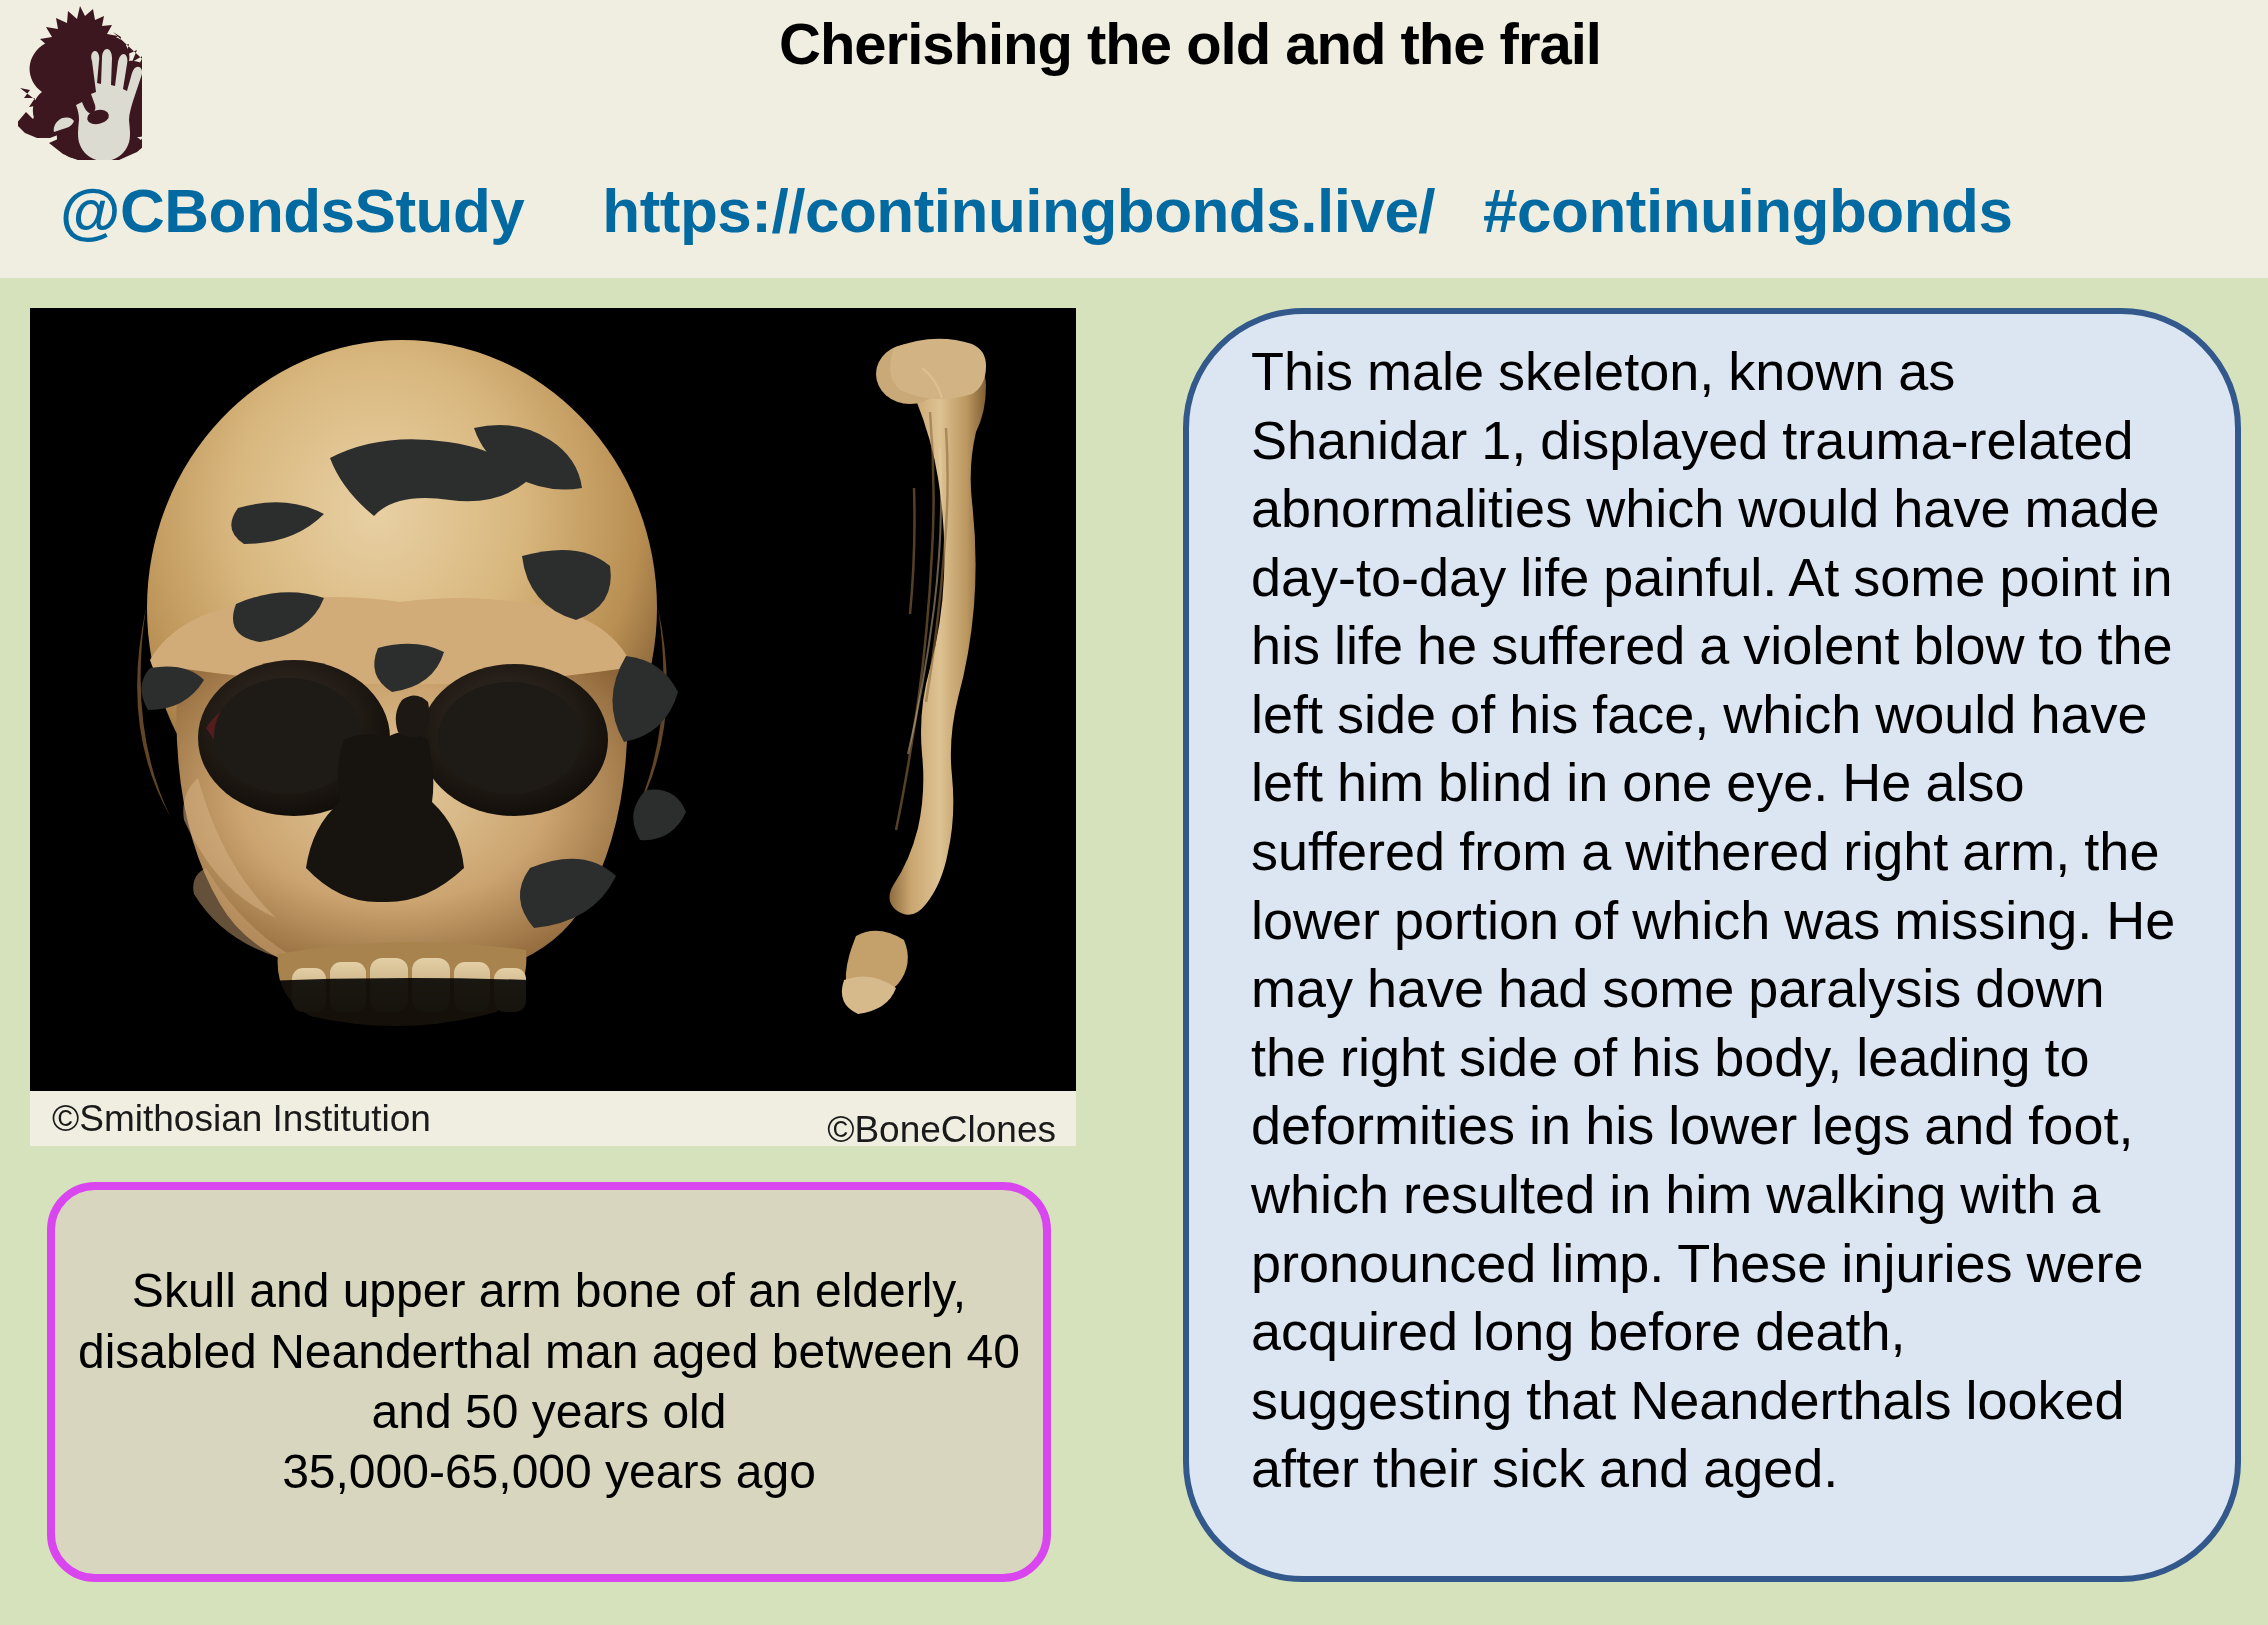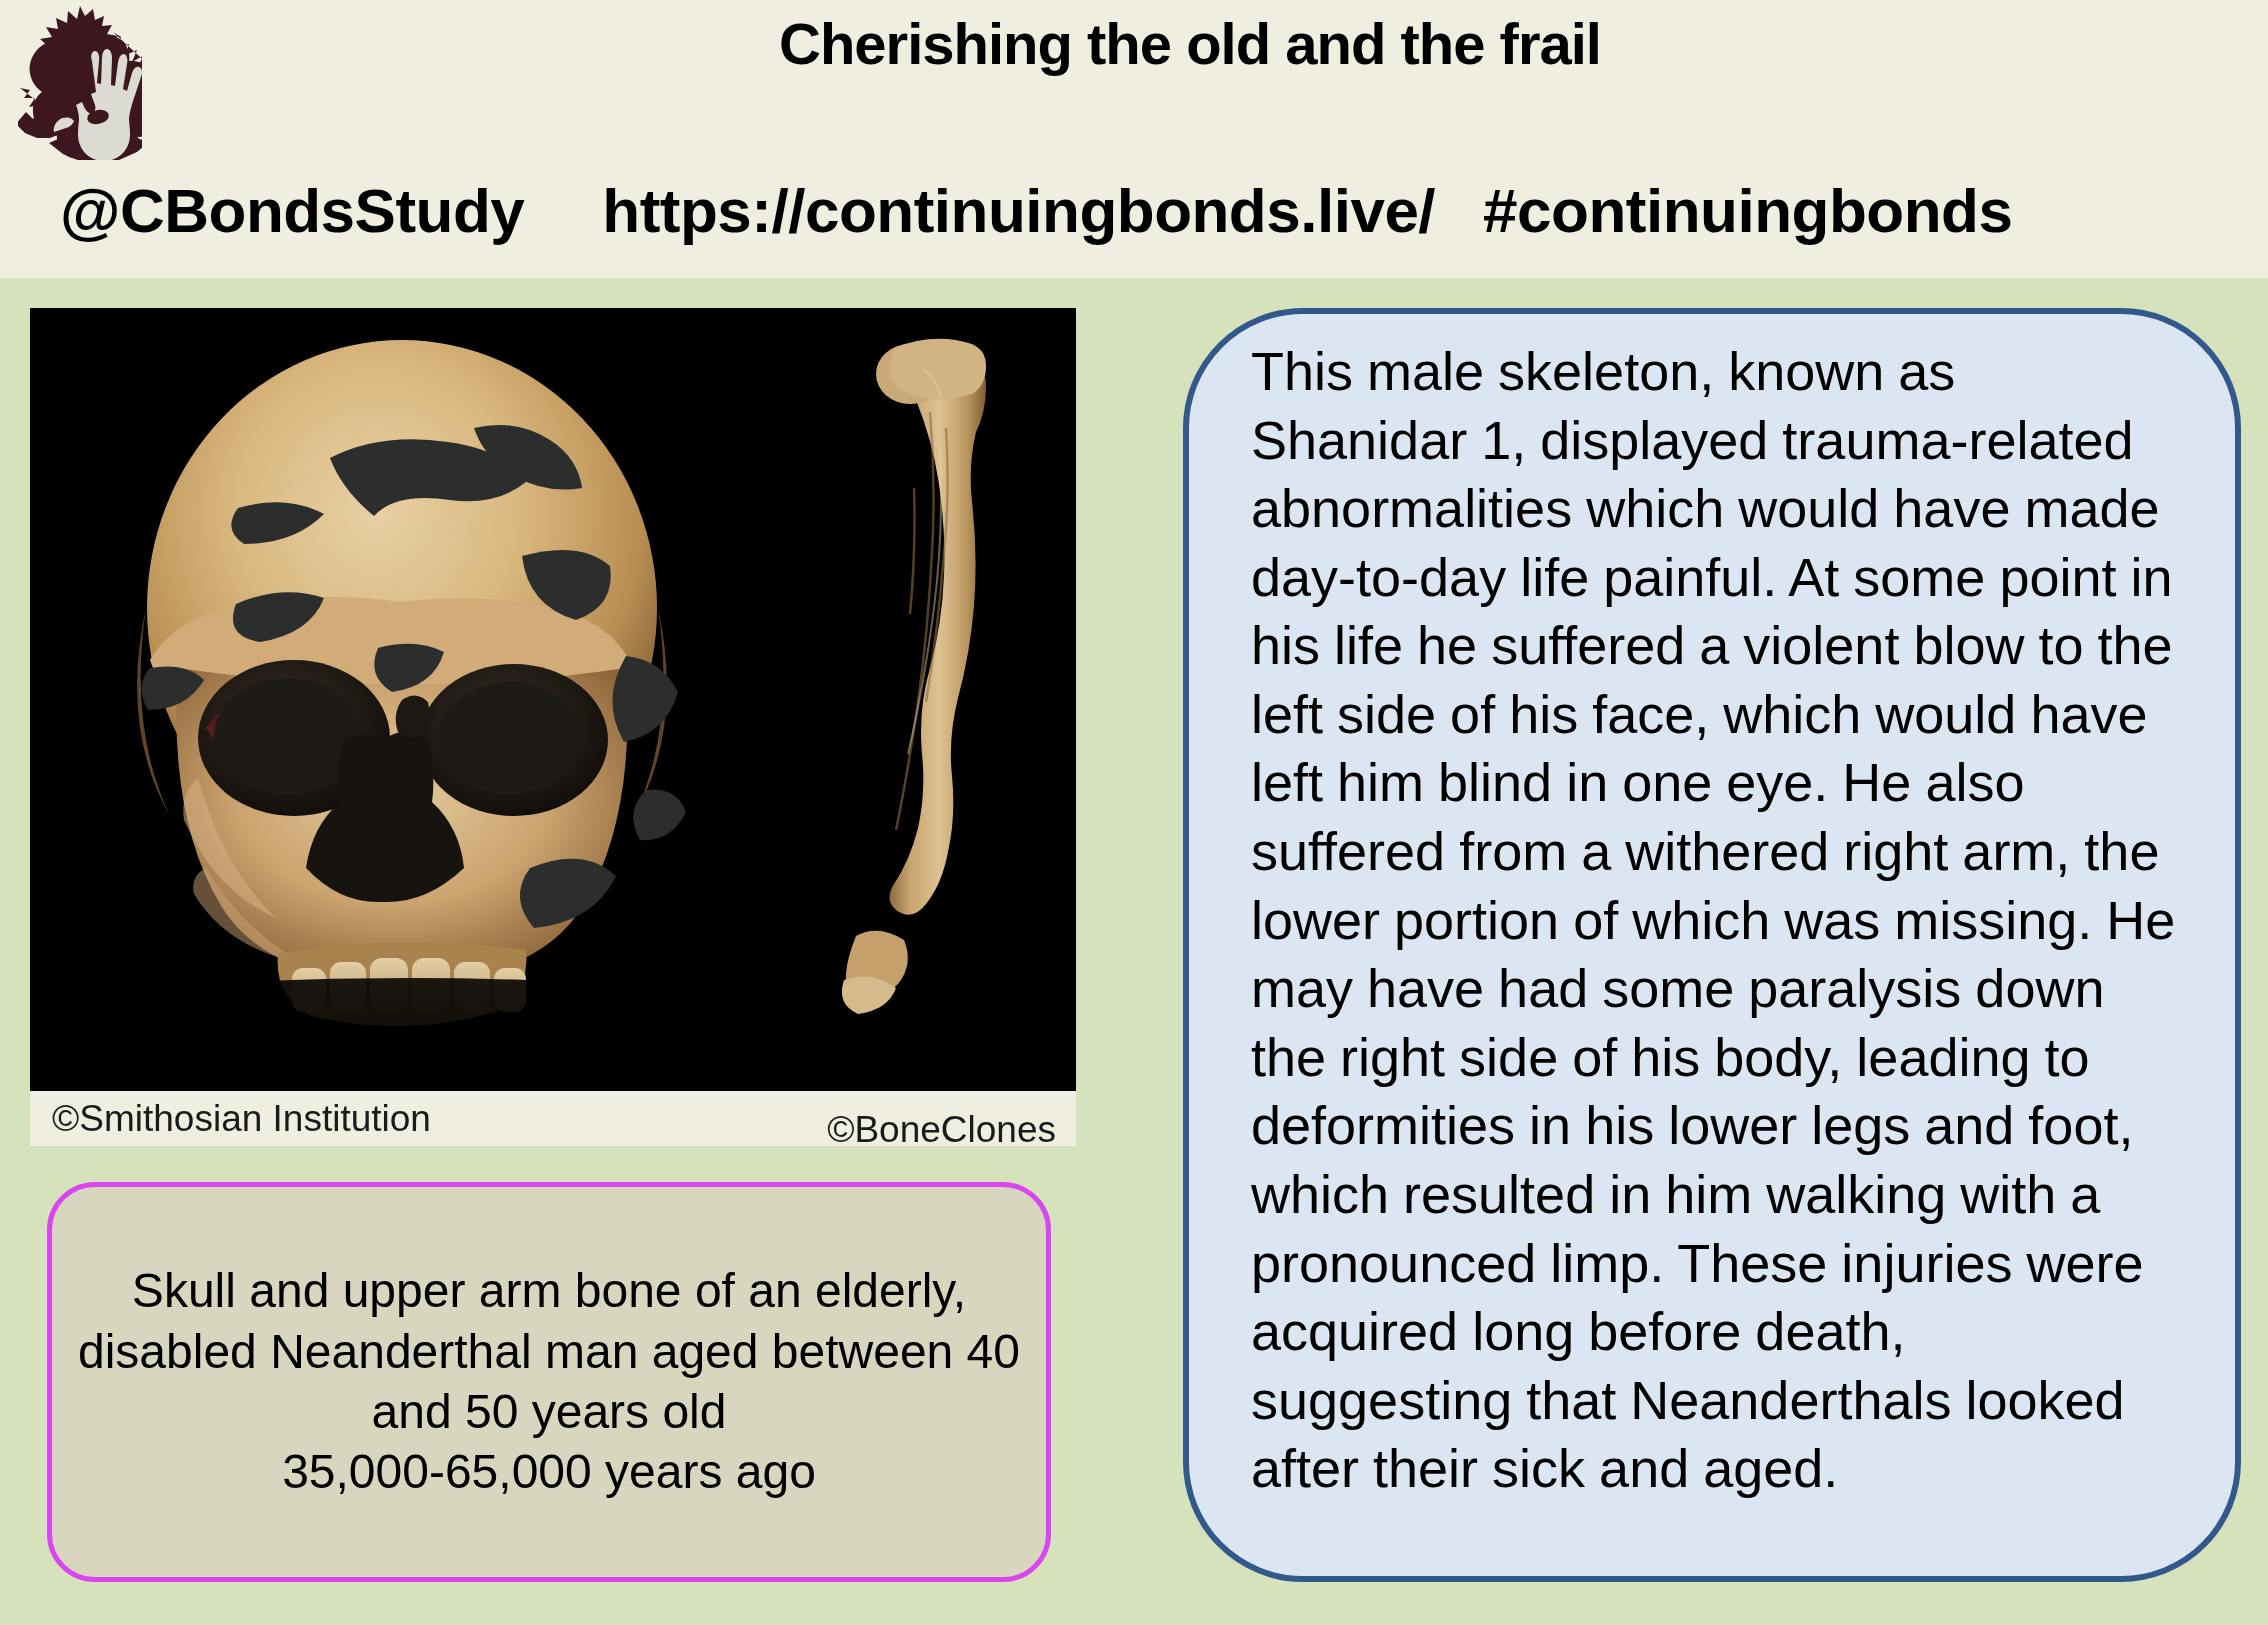--- a/index.html
+++ b/index.html
@@ -49,21 +49,21 @@
     white-space: nowrap;
   }
   .social-row {
     position: absolute;
     left: 60px; top: 175px;
     width: 2160px;
     display: flex;
     align-items: baseline;
     font-size: 62px;
     font-weight: bold;
-    color: #000000;
+    color: #0369a1;
     letter-spacing: -0.5px;
     white-space: nowrap;
   }
   .social-handle { margin-right: 78px; }
   .social-url    { margin-right: 48px; }
   .social-tag    { }
 
   
   .photo-panel {
     position: absolute;
@@ -111,21 +111,21 @@
     white-space: nowrap;
   }
 
   
   .caption-box {
     position: absolute;
     left: 47px; top: 1182px;
     width: 1004px;
     height: 400px;
     background: #d9d6c0;
-    border: 5px solid #d946ef;
+    border: 8px solid #d946ef;
     border-radius: 48px;
     box-sizing: border-box;
     display: flex;
     flex-direction: column;
     justify-content: center;
     align-items: center;
     padding: 8px 26px;
   }
   .caption-line {
     font-size: 48px;

